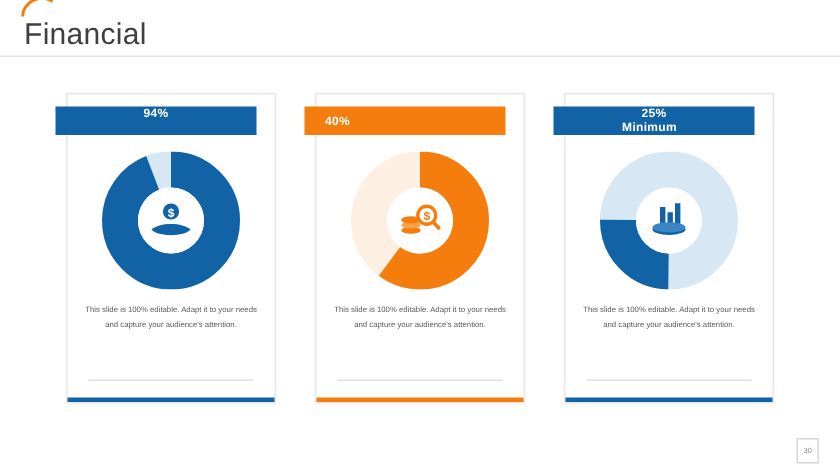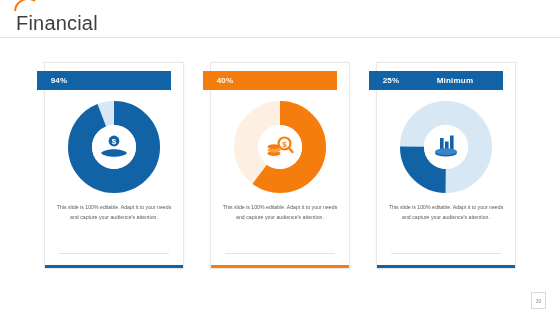--- a/index.html
+++ b/index.html
@@ -169,21 +169,21 @@
       <path d="M1 11 A 13 13 0 0 1 21 1" fill="none" stroke="#f57d0d" stroke-width="2"></path>
     </svg>
   </div>
 
   <div class="title">Financial</div>
   <div class="title-rule"></div>
 
   <div class="cards">
 
     <div class="card">
-      <div class="pill" style="background:#1263a6;">
+      <div class="pill" style="background:#1263a6;flex-direction:column;">
         <div class="pct">94%</div>
       </div>
 
       <div class="donut-wrap">
         <div class="donut">
           <svg width="92" height="92" viewBox="0 0 92 92">
             <circle cx="46" cy="46" r="34" fill="none" stroke="#d7e8f4" stroke-width="24"></circle>
             <circle cx="46" cy="46" r="34" fill="none" stroke="#1263a6" stroke-width="24" stroke-dasharray="200.8 13.8" stroke-dashoffset="0" transform="rotate(-90 46 46)"></circle>
             <circle cx="46" cy="46" r="22" fill="#ffffff"></circle>
           </svg>
@@ -226,21 +226,21 @@
           </div>
         </div>
       </div>
 
       <div class="card-text">This slide is 100% editable. Adapt it to your needs and capture your audience's attention.</div>
       <div class="card-rule"></div>
       <div class="bottom-bar" style="background:#f57d0d;"></div>
     </div>
 
     <div class="card">
-      <div class="pill" style="background:#1263a6;">
+      <div class="pill" style="background:#1263a6;flex-direction:column;">
         <div class="pct">25%</div>
         <div class="lbl">Minimum</div>
       </div>
 
       <div class="donut-wrap">
         <div class="donut">
           <svg width="92" height="92" viewBox="0 0 92 92">
             <circle cx="46" cy="46" r="34" fill="none" stroke="#d7e8f4" stroke-width="24"></circle>
             <circle cx="46" cy="46" r="34" fill="none" stroke="#1263a6" stroke-width="24" stroke-dasharray="53.4 161.2" stroke-dashoffset="-107" transform="rotate(-90 46 46)"></circle>
             <circle cx="46" cy="46" r="22" fill="#ffffff"></circle>

